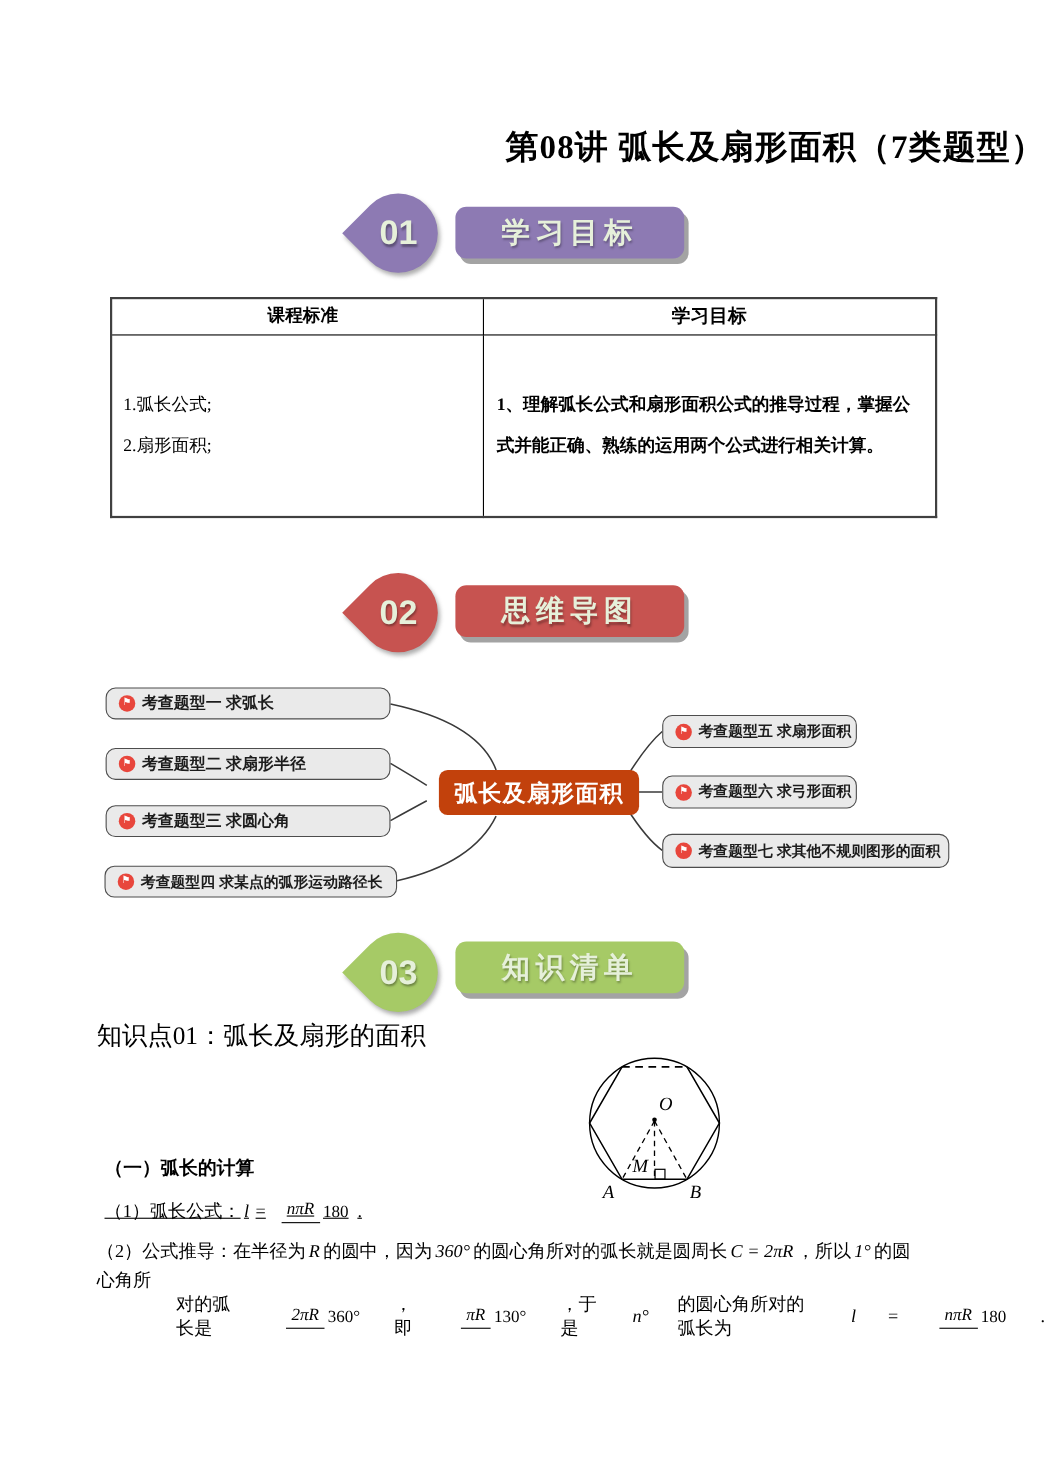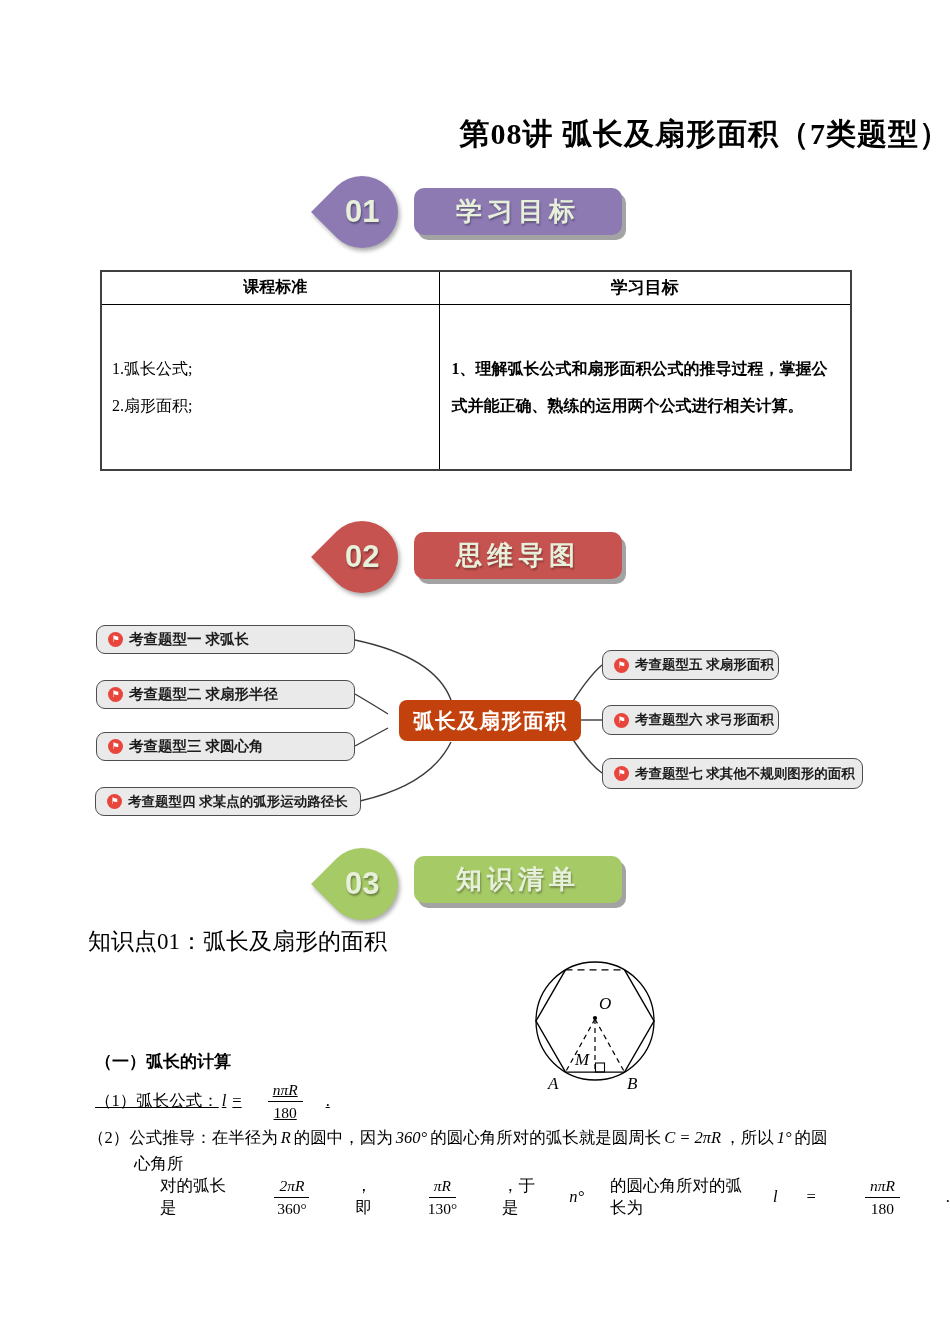--- a/index.html
+++ b/index.html
@@ -76,22 +76,22 @@
     font-family:"Liberation Sans","DejaVu Sans",sans-serif;
     font-size:21px; font-weight:bold; color:#ffffff; letter-spacing:1px;margin-left:11px;
   }
   
   .k-heading { position:absolute; left:88px; top:926px; font-size:23px; font-weight:normal; }
   .k-line { position:absolute; font-size:16.5px; }
   .mi { font-style:italic; font-family:"Liberation Serif","DejaVu Serif",serif; margin:0 3px; }
   .sub-heading { position:absolute; left:95px; top:1050px; font-size:17px; font-weight:bold; }
   .formula-line { position:absolute; display:flex; align-items:center; font-size:16.5px; }
   .frac {
-    display:inline-flex; flex-direction:column; align-items:center;
-    vertical-align:middle; margin:0 20px; font-size:15.5px; line-height:1.25;
+    display:inline-flex; flex-direction:row; align-items:center;
+    vertical-align:middle; margin:0 8px; font-size:15.5px; line-height:1.25;
   }
   .frac .num { padding:0 5px 1px; border-bottom:1.4px solid #000; }
   .frac .den { padding-top:1px; }
   .diagram-svg { position:absolute; left:520px; top:948px; width:160px; height:150px; }
   .dlabel { font-family:"Liberation Serif","DejaVu Serif",serif; font-style:italic; font-size:17px; }
 </style>
 </head>
 <body>
 
 <div class="page">
@@ -217,21 +217,21 @@
       <span class="num mi">nπR</span>
       <span class="den">180</span>
     </span>
     <span>.</span>
   </div>
 
   <div class="k-line" style="left:88px; top:1127px;">
     <span>（2）公式推导：在半径为</span><span class="mi">R</span><span>的圆中，因为</span><span class="mi">360°</span><span>的圆心角所对的弧长就是圆周长</span><span class="mi">C = 2πR</span><span>，所以</span><span class="mi">1°</span><span>的圆</span>
   </div>
 
-  <div class="k-line" style="left:88px; top:1153px;margin-left:46px;">心角所</div>
+  <div class="k-line" style="left:88px; top:1153px;">心角所</div>
 
   <div class="formula-line" style="left:160px; top:1172px; height:50px;gap:23px;">
     <span>对的弧长是</span>
     <span class="frac">
       <span class="num mi">2πR</span>
       <span class="den">360°</span>
     </span>
     <span>，即</span>
     <span class="frac">
       <span class="num mi">πR</span>

